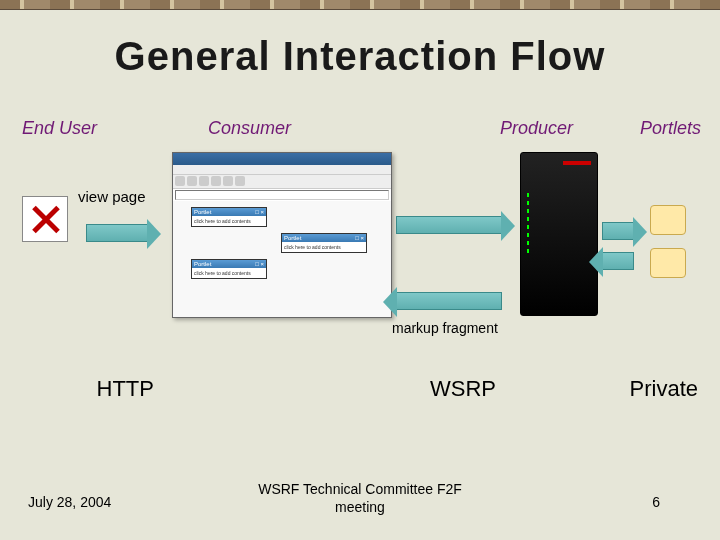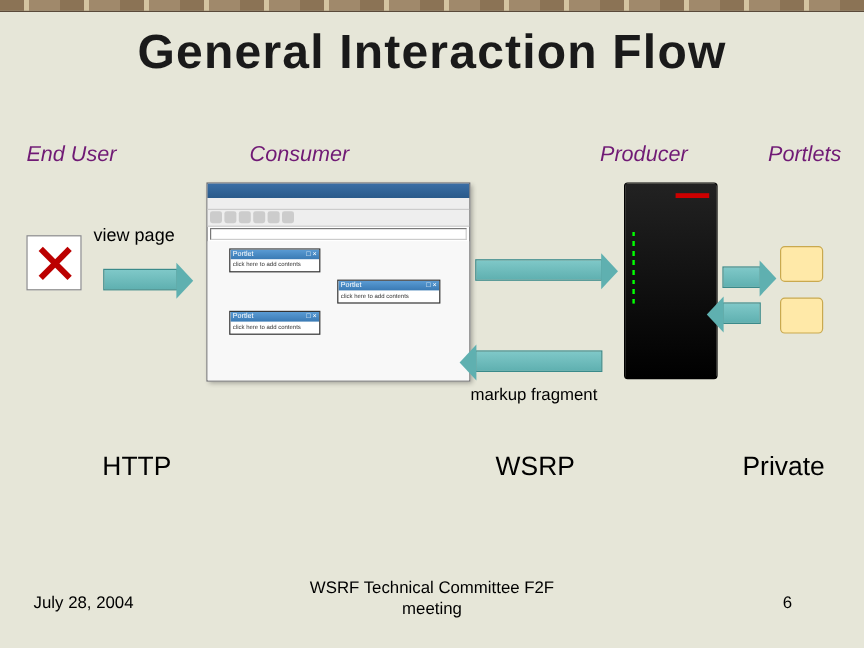--- a/index.html
+++ b/index.html
@@ -16,21 +16,21 @@
     background: repeating-linear-gradient(90deg, #8b7355 0 20px, #d4c4a0 20px 24px, #a0896b 24px 50px);
     border-bottom: 1px solid #5a4a3a;
   }
   .title {
     font-family: 'Arial Black', Arial, sans-serif;
     font-size: 40px;
     font-weight: 900;
     color: #1a1a1a;
     text-align: center;
     letter-spacing: 1px;
-    margin-top: 12px;
+    margin-top: 24px;
   }
   .col-header {
     position: absolute;
     font-style: italic;
     font-size: 18px;
     color: #701a75;
   }
   .ch-enduser { left: 22px; top: 118px; }
   .ch-consumer { left: 208px; top: 118px; }
   .ch-producer { left: 500px; top: 118px; text-align: right; }
@@ -153,21 +153,21 @@
     border: 1px solid #c9a94f;
     border-radius: 4px;
   }
   .pb1 { left: 650px; top: 205px; }
   .pb2 { left: 650px; top: 248px; }
 
   .proto-label {
     position: absolute;
     top: 376px;
     font-size: 22px;
-    text-align: center;
+    text-align: right;
   }
   .pl-http { left: 74px; width: 80px; }
   .pl-wsrp { left: 396px; width: 100px; }
   .pl-private { left: 608px; width: 90px; }
 
   .footer-date {
     position: absolute;
     left: 28px; bottom: 30px;
     font-size: 14px;
   }

